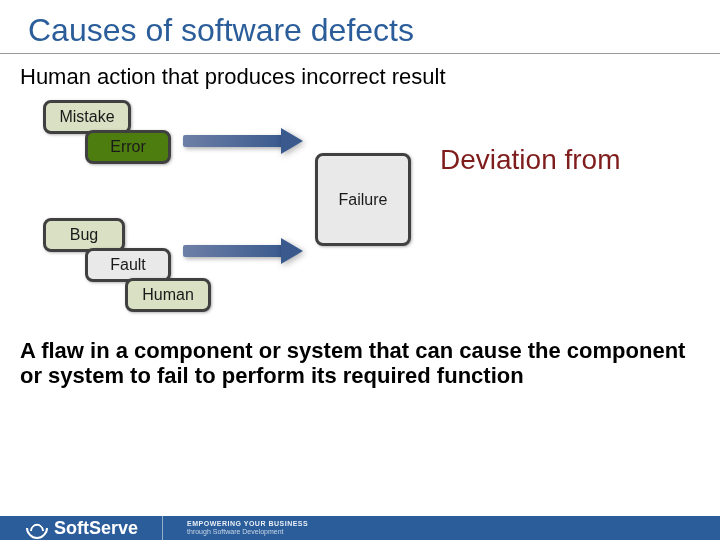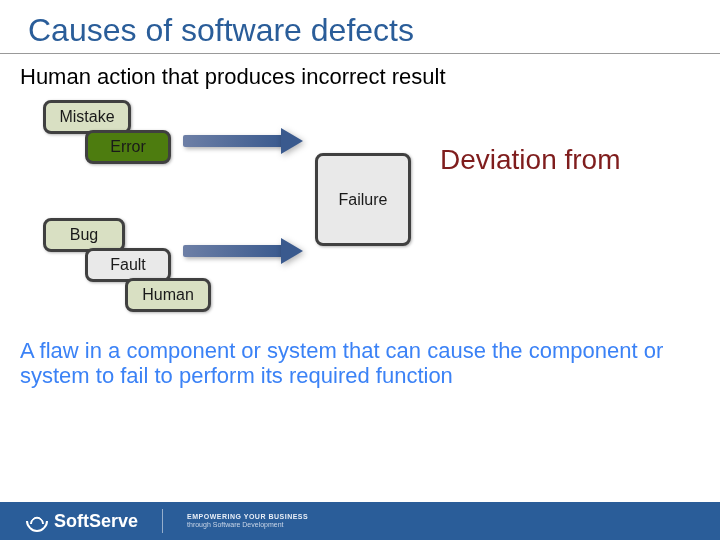--- a/index.html
+++ b/index.html
@@ -72,33 +72,33 @@
   .arrow2 { left: 168px; top: 155px; width: 100px; }
   .deviation {
     position: absolute;
     left: 425px;
     top: 55px;
     font-size: 28px;
     color: #7f1d1d;
     line-height: 1.1;
   }
   .bottom-text {
-    color: #3b82f6;
+    color: #000000;
     font-size: 22px;
-    font-weight: 400;
+    font-weight: 700;
     padding: 0 24px 0 20px;
     line-height: 1.15;
     margin-top: 8px;
   }
   .footer {
     position: absolute;
     bottom: 0;
     left: 0;
     width: 720px;
-    height: 38px;
+    height: 24px;
     background: #2a5d99;
     display: flex;
     align-items: center;
     padding-left: 26px;
     gap: 24px;
   }
   .logo {
     display: flex;
     align-items: center;
     gap: 6px;

